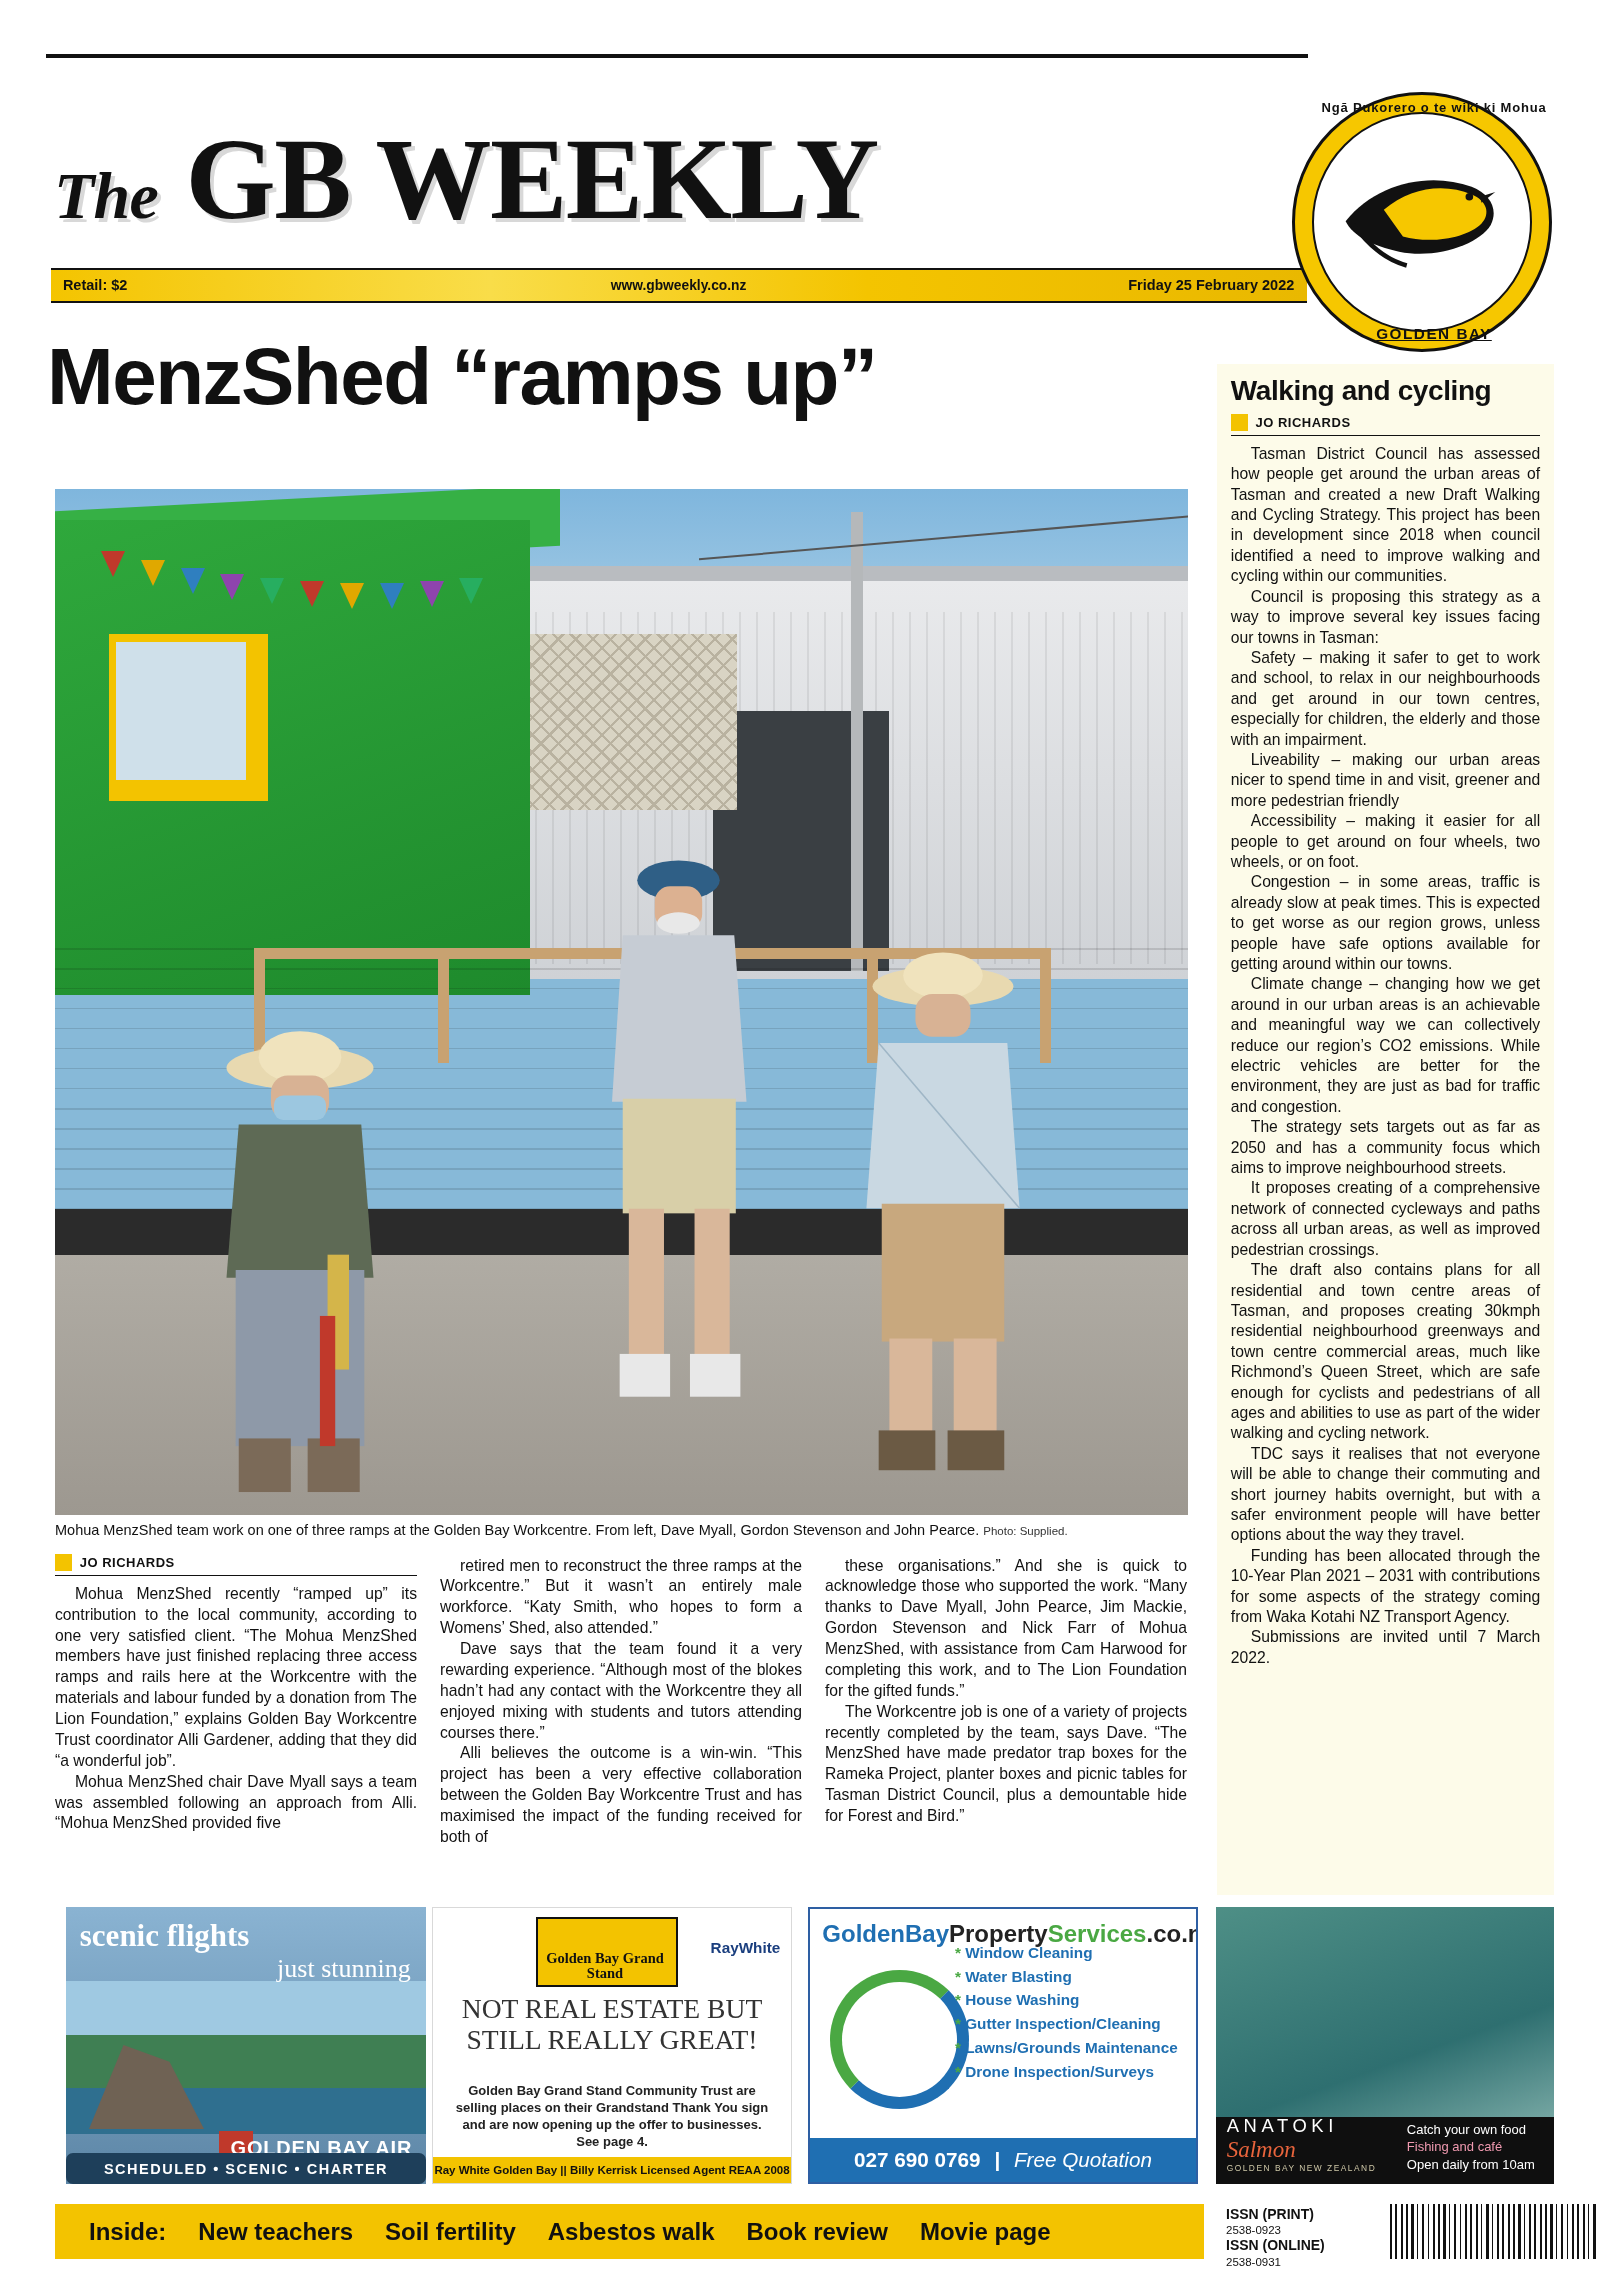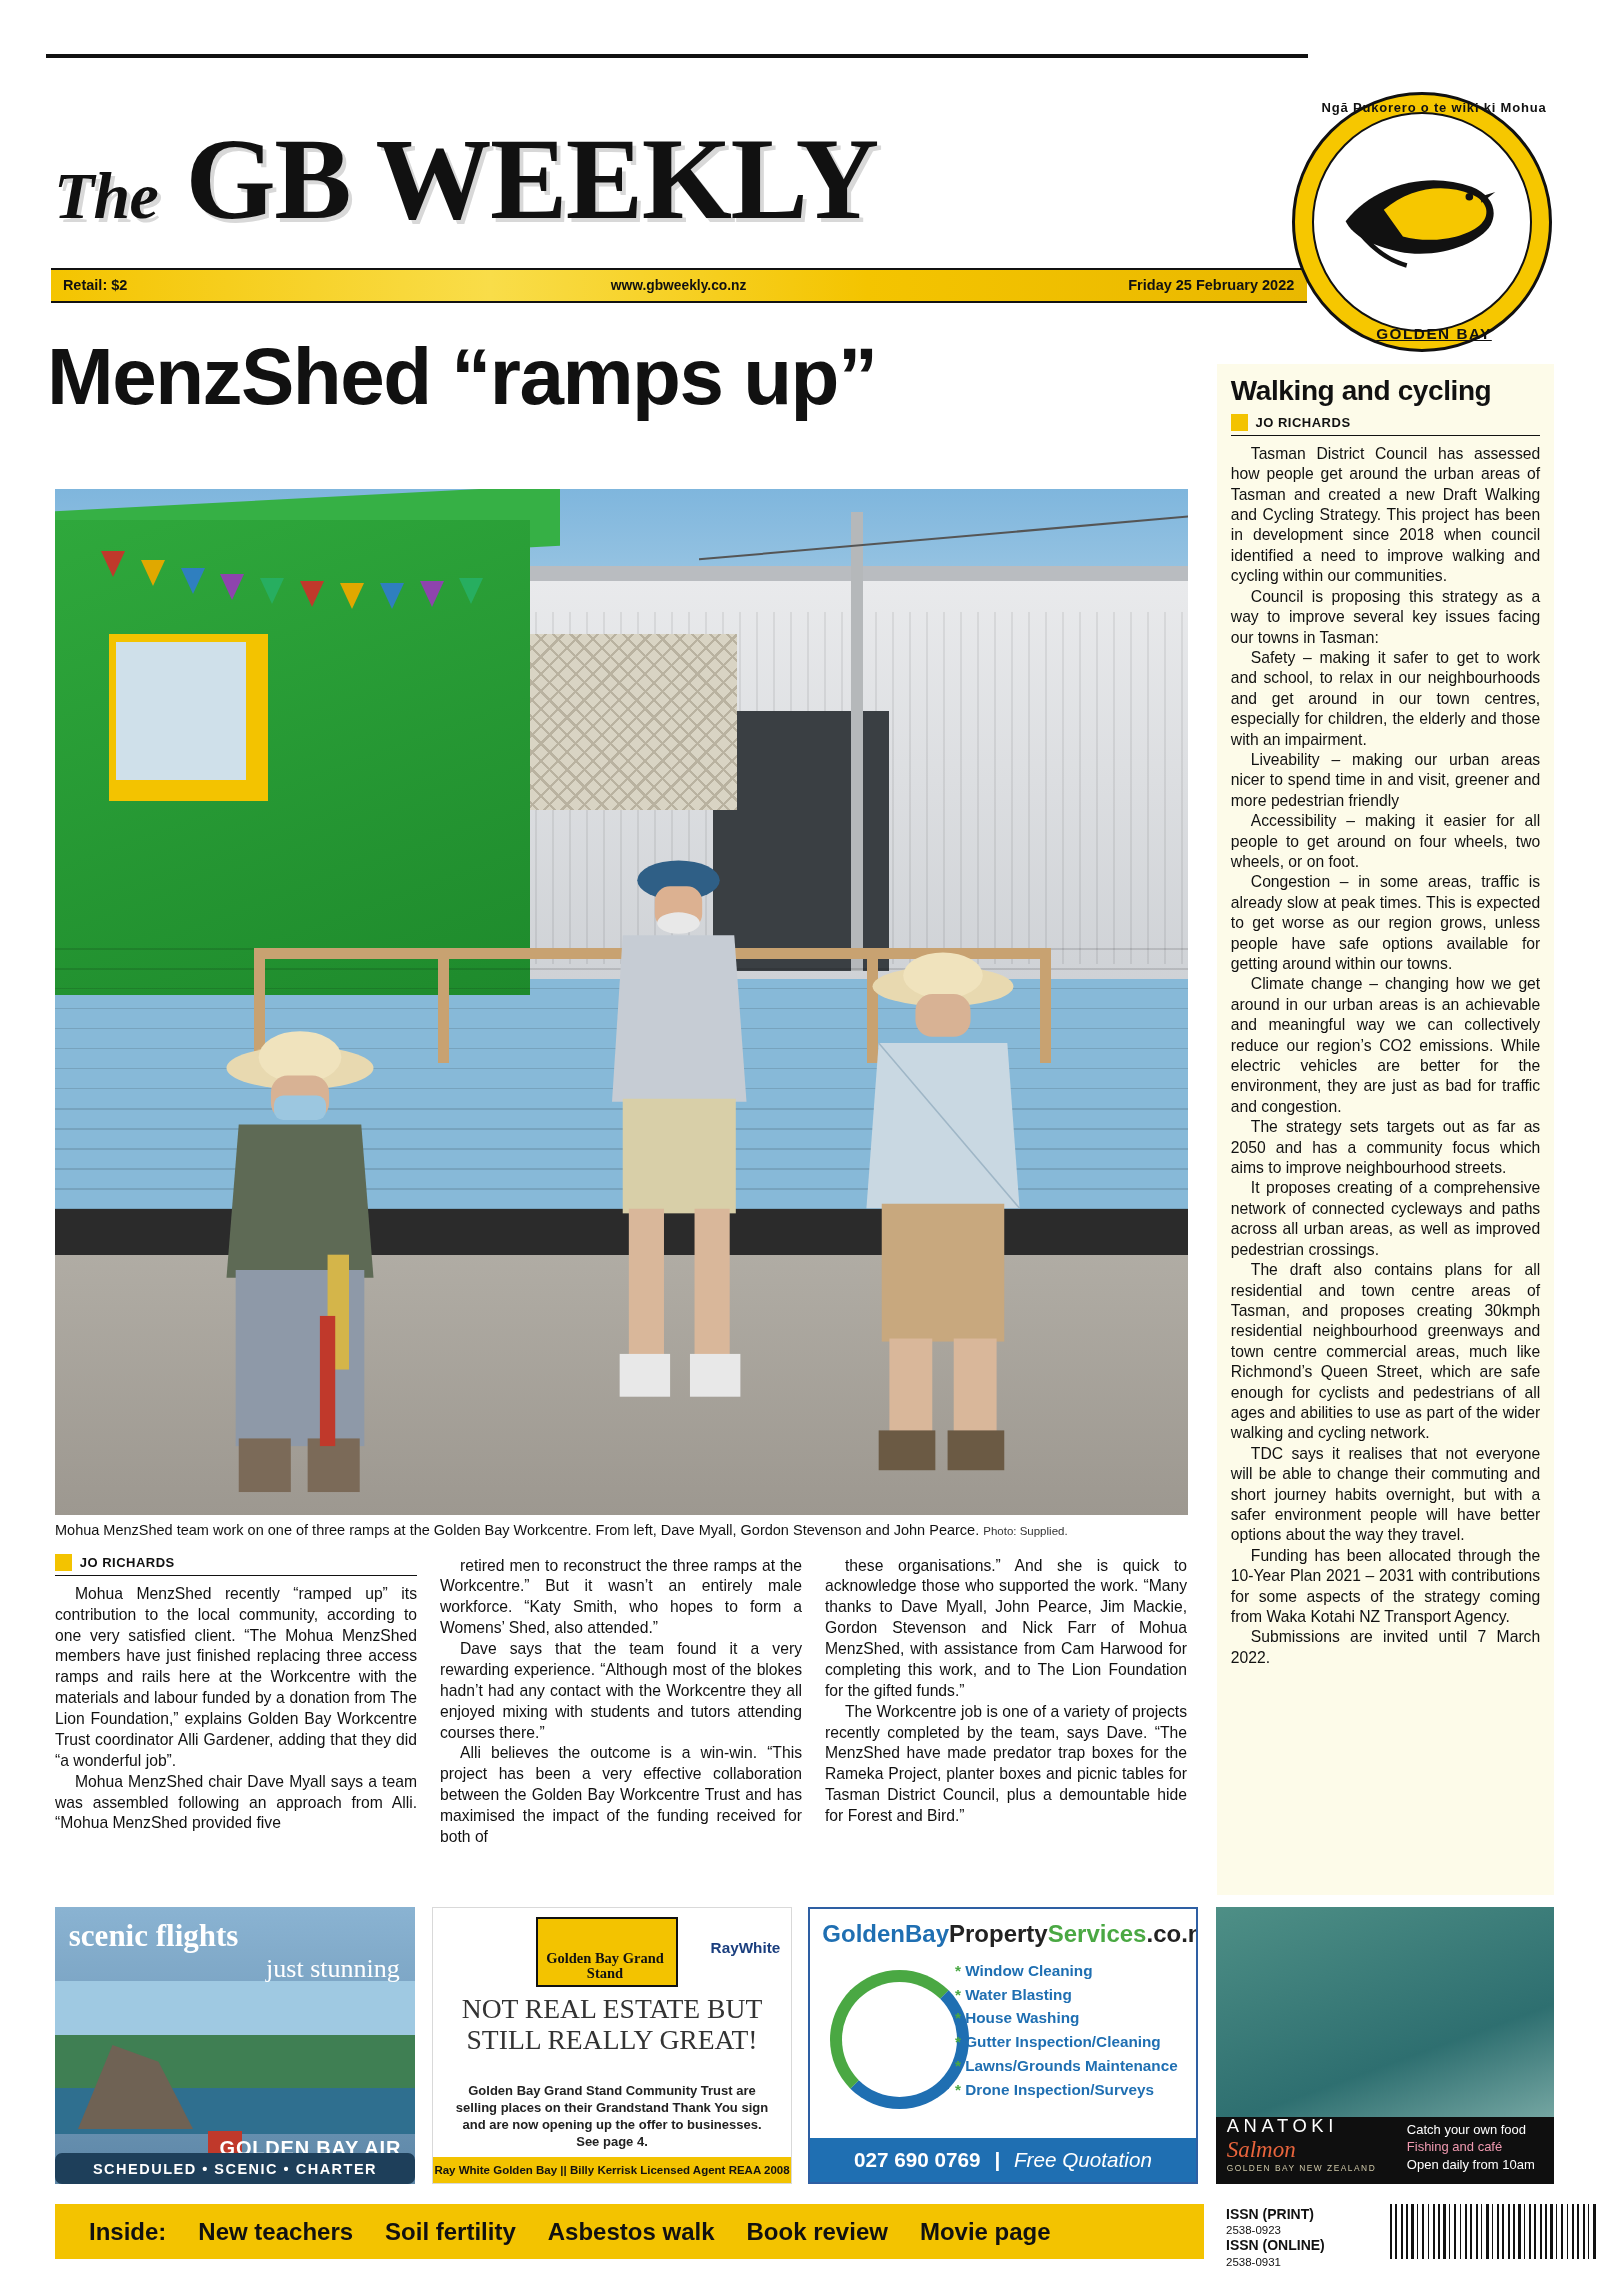--- a/index.html
+++ b/index.html
@@ -173,21 +173,21 @@
   }
   .sidebar h2 {
     margin: 0 0 7.7px 0; font-size: 28px; font-weight: bold; letter-spacing: -0.4px;
   }
   .sidebar .body { font-size: 15.7px; line-height: 1.30; text-align: justify; }
   .sidebar .body p { margin: 0; text-indent: 20px; }
 
   
   .ads { position: absolute; left: 55px; top: 1907px; width: 1499px; height: 285px; }
   .ad { position: absolute; top: 0; height: 277px; box-sizing: border-box; overflow: hidden; }
-  .ad1 { left: 0; width: 360px; background: linear-gradient(#8ab3d2, #5d86a6); }
+  .ad1 { left: 11px; width: 360px; background: linear-gradient(#8ab3d2, #5d86a6); }
   .ad2 { left: 377px; width: 360px; background: #fff; border: 1.5px solid #d9d9d9; }
   .ad3 { left: 753px; width: 390px; background: #fff; border: 2.3px solid #2e5fa3; }
   .ad4 { left: 1161px; width: 338px; background: #2f6f74; }
 
   .ad1 .a1-title { position:absolute; left:13.8px; top:10.7px; font-size:31px; font-weight:bold; color:#fff;
                    font-family:"Liberation Serif", serif; }
   .ad1 .a1-sub { position:absolute; right:15.3px; top:47px; font-size:26px; color:#fff;
                  font-family:"Liberation Serif", serif; }
   .ad1 .a1-scene { position:absolute; left:0; top:74px; width:100%; height:153px;
                    background: linear-gradient(#9fc9e2 0 54px, #3f7f53 54px 107px, #2f6f8f 107px 153px); }
@@ -210,21 +210,21 @@
                   font-family:"Liberation Serif", serif; font-size:27.6px; line-height:1.12; color:#333; }
   .ad2 .a2-body { position:absolute; left:20px; right:20px; top:175px; text-align:center;
                   font-size:13px; line-height:1.3; font-weight:bold; color:#222; }
   .ad2 .a2-foot { position:absolute; left:0; bottom:0; width:100%; height:26px; background:#f3c300;
                   display:flex; align-items:center; justify-content:center; font-size:11.5px; font-weight:bold; }
 
   .ad3 .a3-title { position:absolute; left:12.3px; top:10.7px; font-size:24px; font-weight:bold; }
   .ad3 .a3-title .b { color:#1f6fb2; }
   .ad3 .a3-title .g { color:#4aa843; }
   .ad3 .a3-title .d { color:#222; }
-  .ad3 .a3-list { position:absolute; left:145px; top:50px; font-size:15.3px; line-height:1.55;
+  .ad3 .a3-list { position:absolute; left:145px; top:32px; font-size:15.3px; line-height:1.55;
                   color:#1f6fb2; font-weight:bold; }
   .ad3 .a3-list .star { color:#4aa843; }
   .ad3 .a3-swirl { position:absolute; left:20px; top:61px; width:115px; height:115px;
                    border:12.3px solid #4aa843; border-radius:50%; border-right-color:#1f6fb2;
                    border-bottom-color:#1f6fb2; }
   .ad3 .a3-foot { position:absolute; left:0; bottom:0; width:100%; height:44px; background:#1f6fb2;
                   color:#fff; display:flex; align-items:center; justify-content:center; gap:13.8px;
                   font-size:20.7px; font-weight:bold; }
   .ad3 .a3-foot .q { font-style: italic; font-weight: normal; }
 

